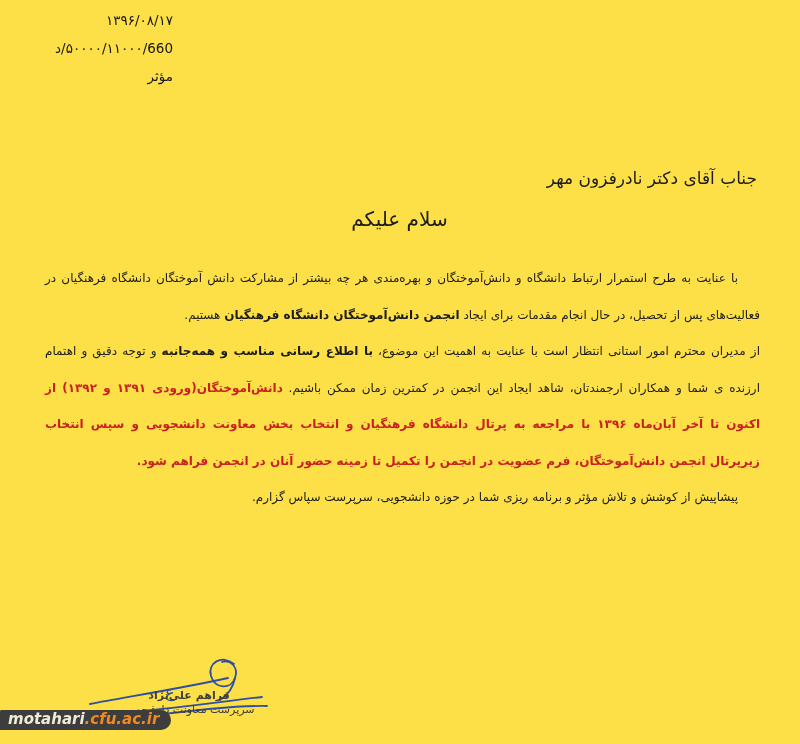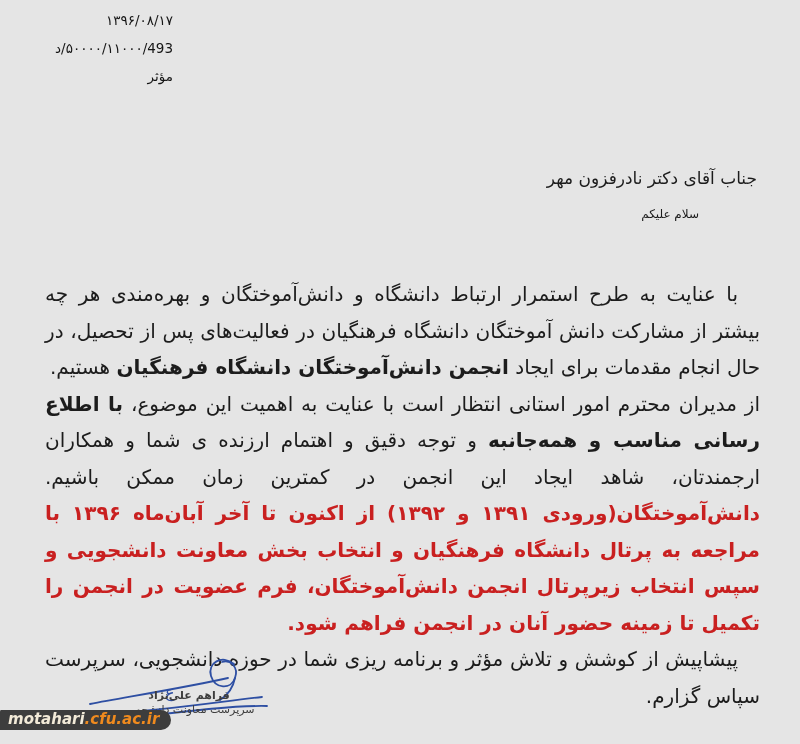--- a/index.html
+++ b/index.html
@@ -4,21 +4,21 @@
 <style>
   * { margin: 0; padding: 0; box-sizing: border-box; }
   html, body { width: 800px; height: 744px; }
   body {
     background: #ffffff;
     font-family: "DejaVu Sans", sans-serif;
     position: relative;
     overflow: hidden;
     color: #1c1c1c;
   }
-  .letter-page { position: absolute; inset: 0; background: #e5e5e5; }
+  .letter-page { position: absolute; inset: 0; background: #fde047; }
 
   
   .meta {
     position: absolute;
     top: 6px; left: 40px; width: 133px;
     direction: rtl;
     font-size: 13.5px;
     line-height: 28px;
     color: #151515;
   }
@@ -27,29 +27,29 @@
   
   .addressee {
     position: absolute;
     top: 166px; right: 43px; left: 100px;
     direction: rtl;
     text-align: right;
     font-weight: normal;
   }
   .addressee .line1 { font-size: 17px; line-height: 24px; }
   .addressee .line2 { font-size: 17px; line-height: 24px; margin-top: 9px; }
-  .addressee .salutation { font-size: 12px; margin-top: 17px; padding-right: 58px; }
+  .addressee .salutation { font-size: 20px; margin-top: 17px; padding-right: 58px; text-align: center; }
 
   
   .body-text {
     position: absolute;
-    top: 276px; right: 40px; left: 45px;
+    top: 260px; right: 40px; left: 45px;
     direction: rtl;
     text-align: justify;
-    font-size: 20px;
+    font-size: 12px;
     line-height: 36.5px;
     color: #1c1c1c;
   }
   .body-text p.indent { text-indent: 22px; }
   .bold { font-weight: bold; }
   .red { color: #c92020; font-weight: bold; margin-top: 20px; }
 
   
   .signature-block { position: absolute; left: 58px; top: 648px; width: 230px; height: 90px; }
   .signature-svg { position: absolute; left: 0; top: 0; }
@@ -79,21 +79,21 @@
   .watermark .prefix { color: #f2ead8; }
   .watermark .suffix { color: #ef8a1e; font-style: italic; }
 </style>
 </head>
 <body>
 
 <div class="letter-page">
 
   <div class="meta">
     <div>۱۳۹۶/۰۸/۱۷</div>
-    <div>۵۰۰۰۰/۱۱۰۰۰/493/د</div>
+    <div>۵۰۰۰۰/۱۱۰۰۰/660/د</div>
     <div>مؤثر</div>
   </div>
 
   <div class="addressee">
     <div class="line1">جناب آقای دکتر نادرفزون مهر</div>
     <div class="salutation">سلام علیکم</div>
   </div>
 
   <div class="body-text">
     <p class="indent"><span>با عنایت به طرح استمرار ارتباط دانشگاه و دانش‌آموختگان و بهره‌مندی هر چه بیشتر از مشارکت دانش آموختگان دانشگاه فرهنگیان در فعالیت‌های پس از تحصیل، در حال انجام مقدمات برای ایجاد </span><span class="bold">انجمن دانش‌آموختگان دانشگاه فرهنگیان</span><span> هستیم.</span></p>

